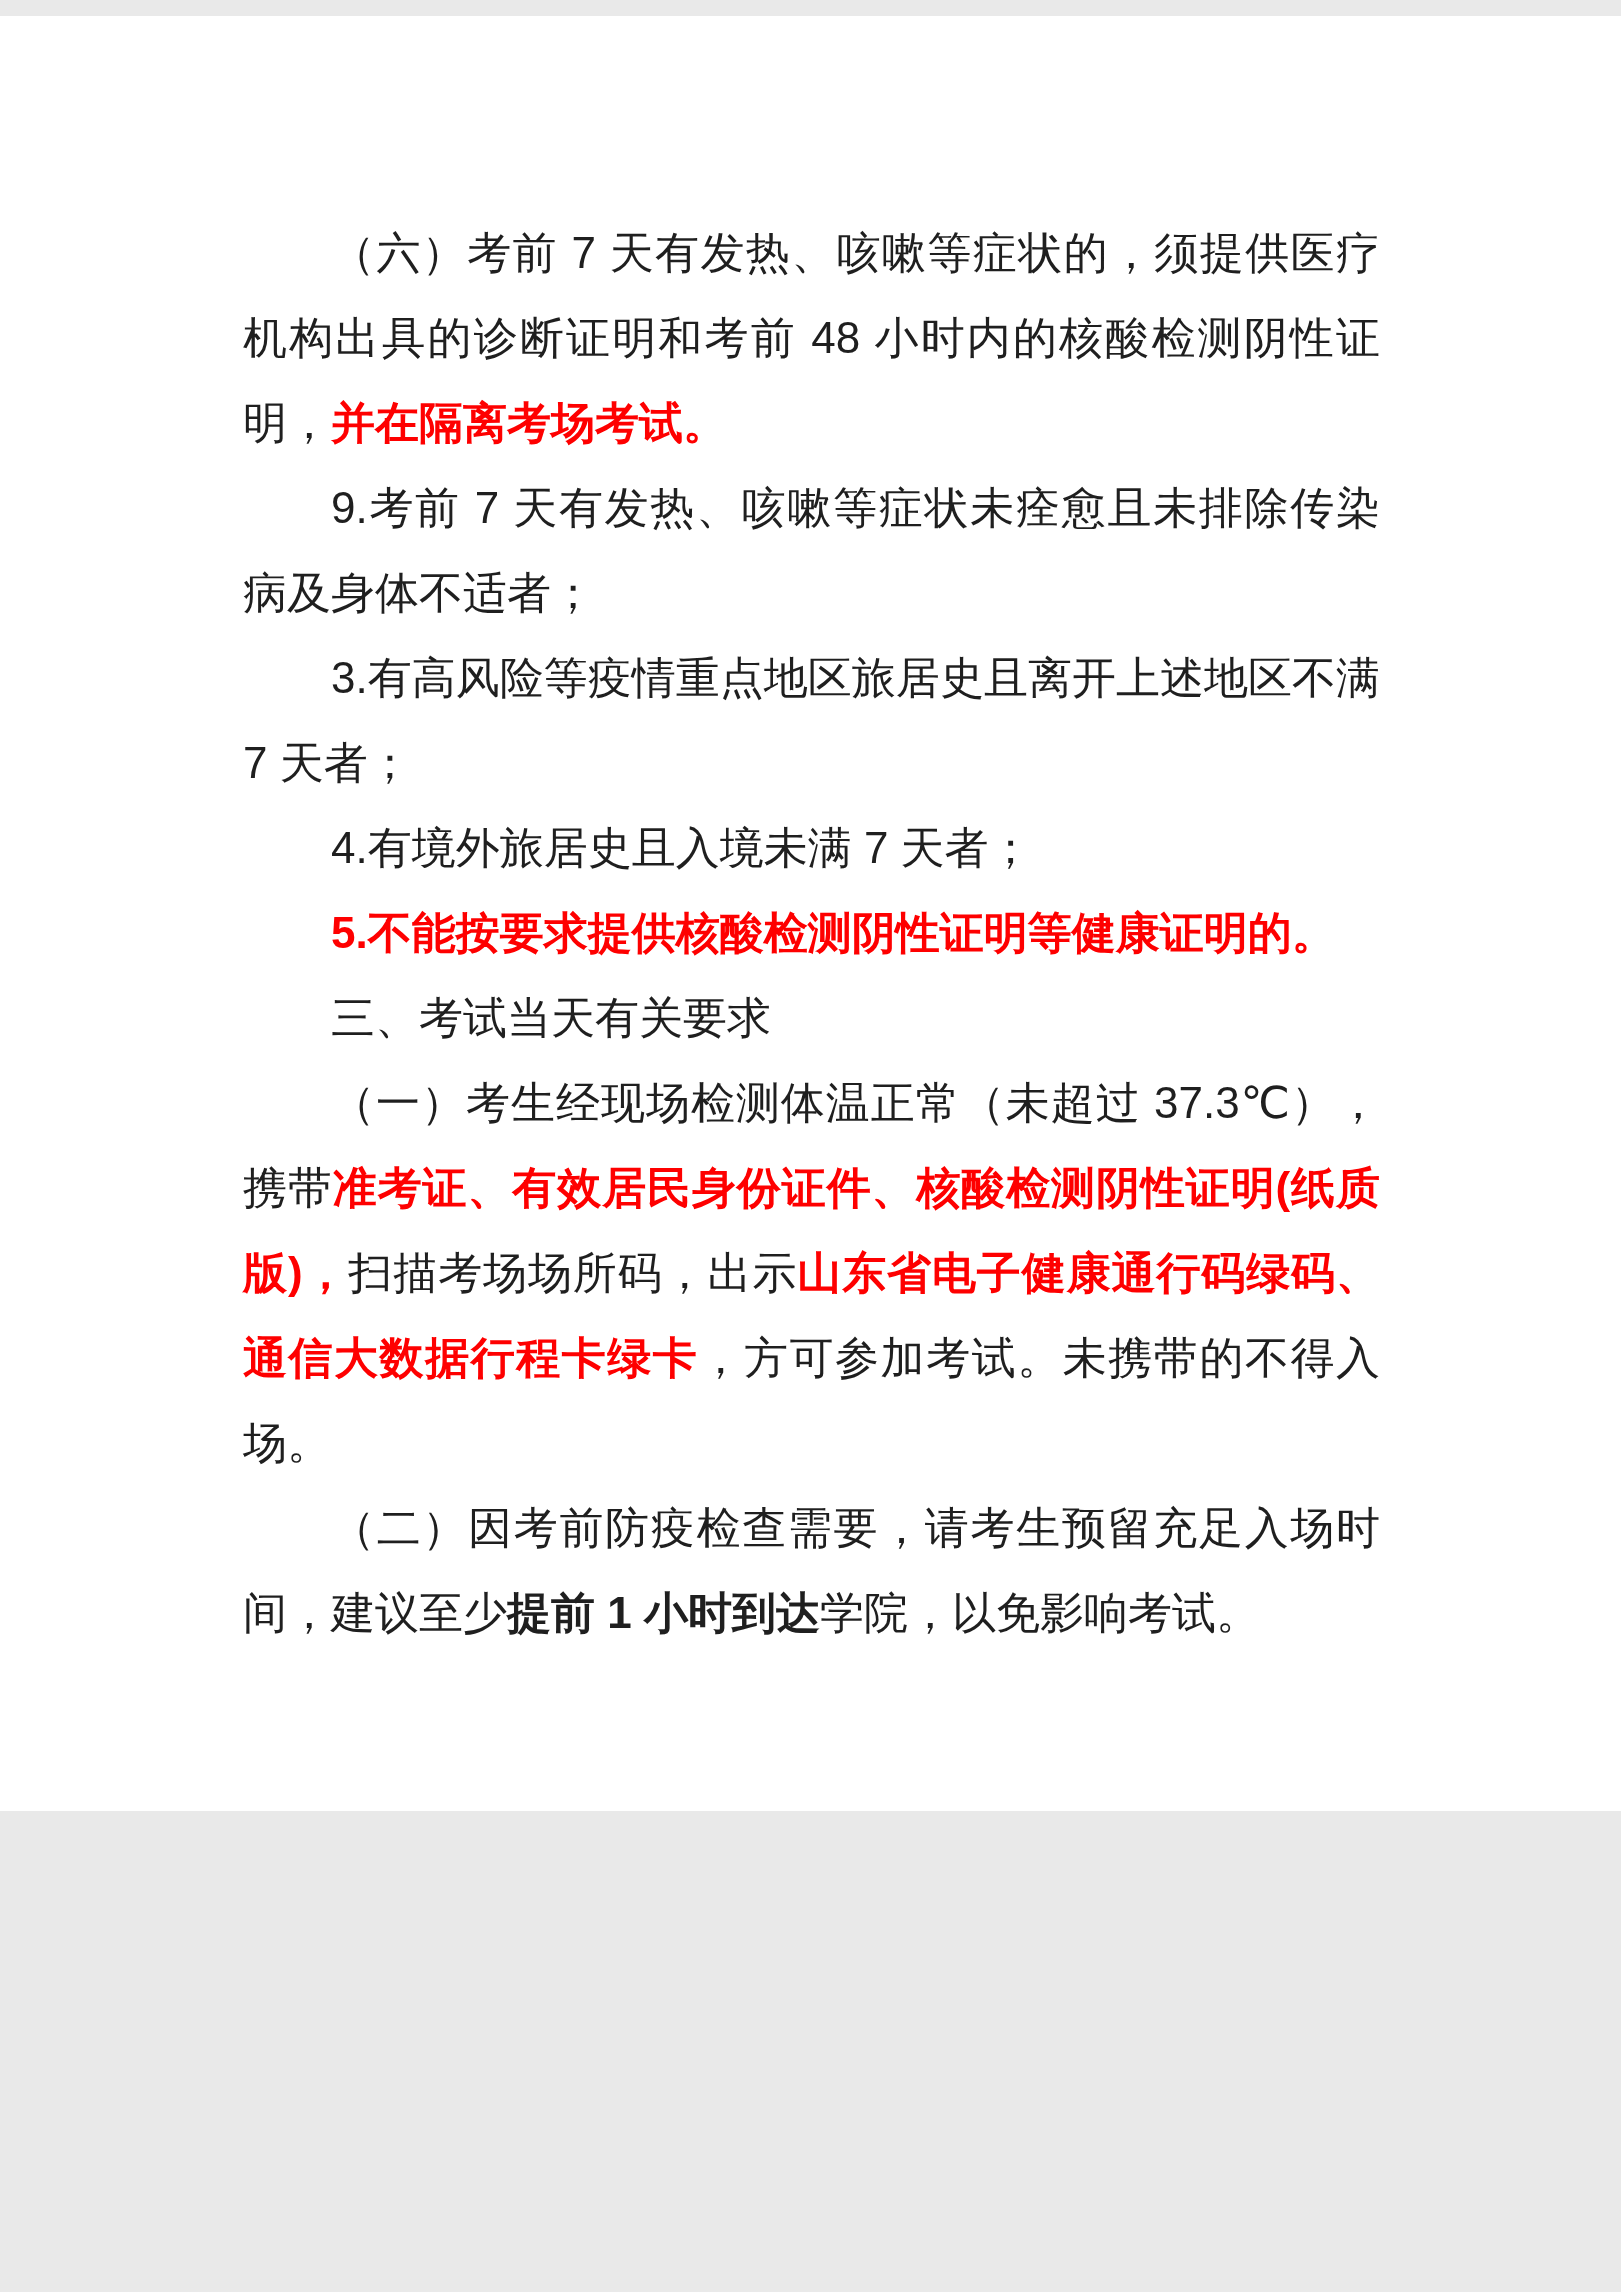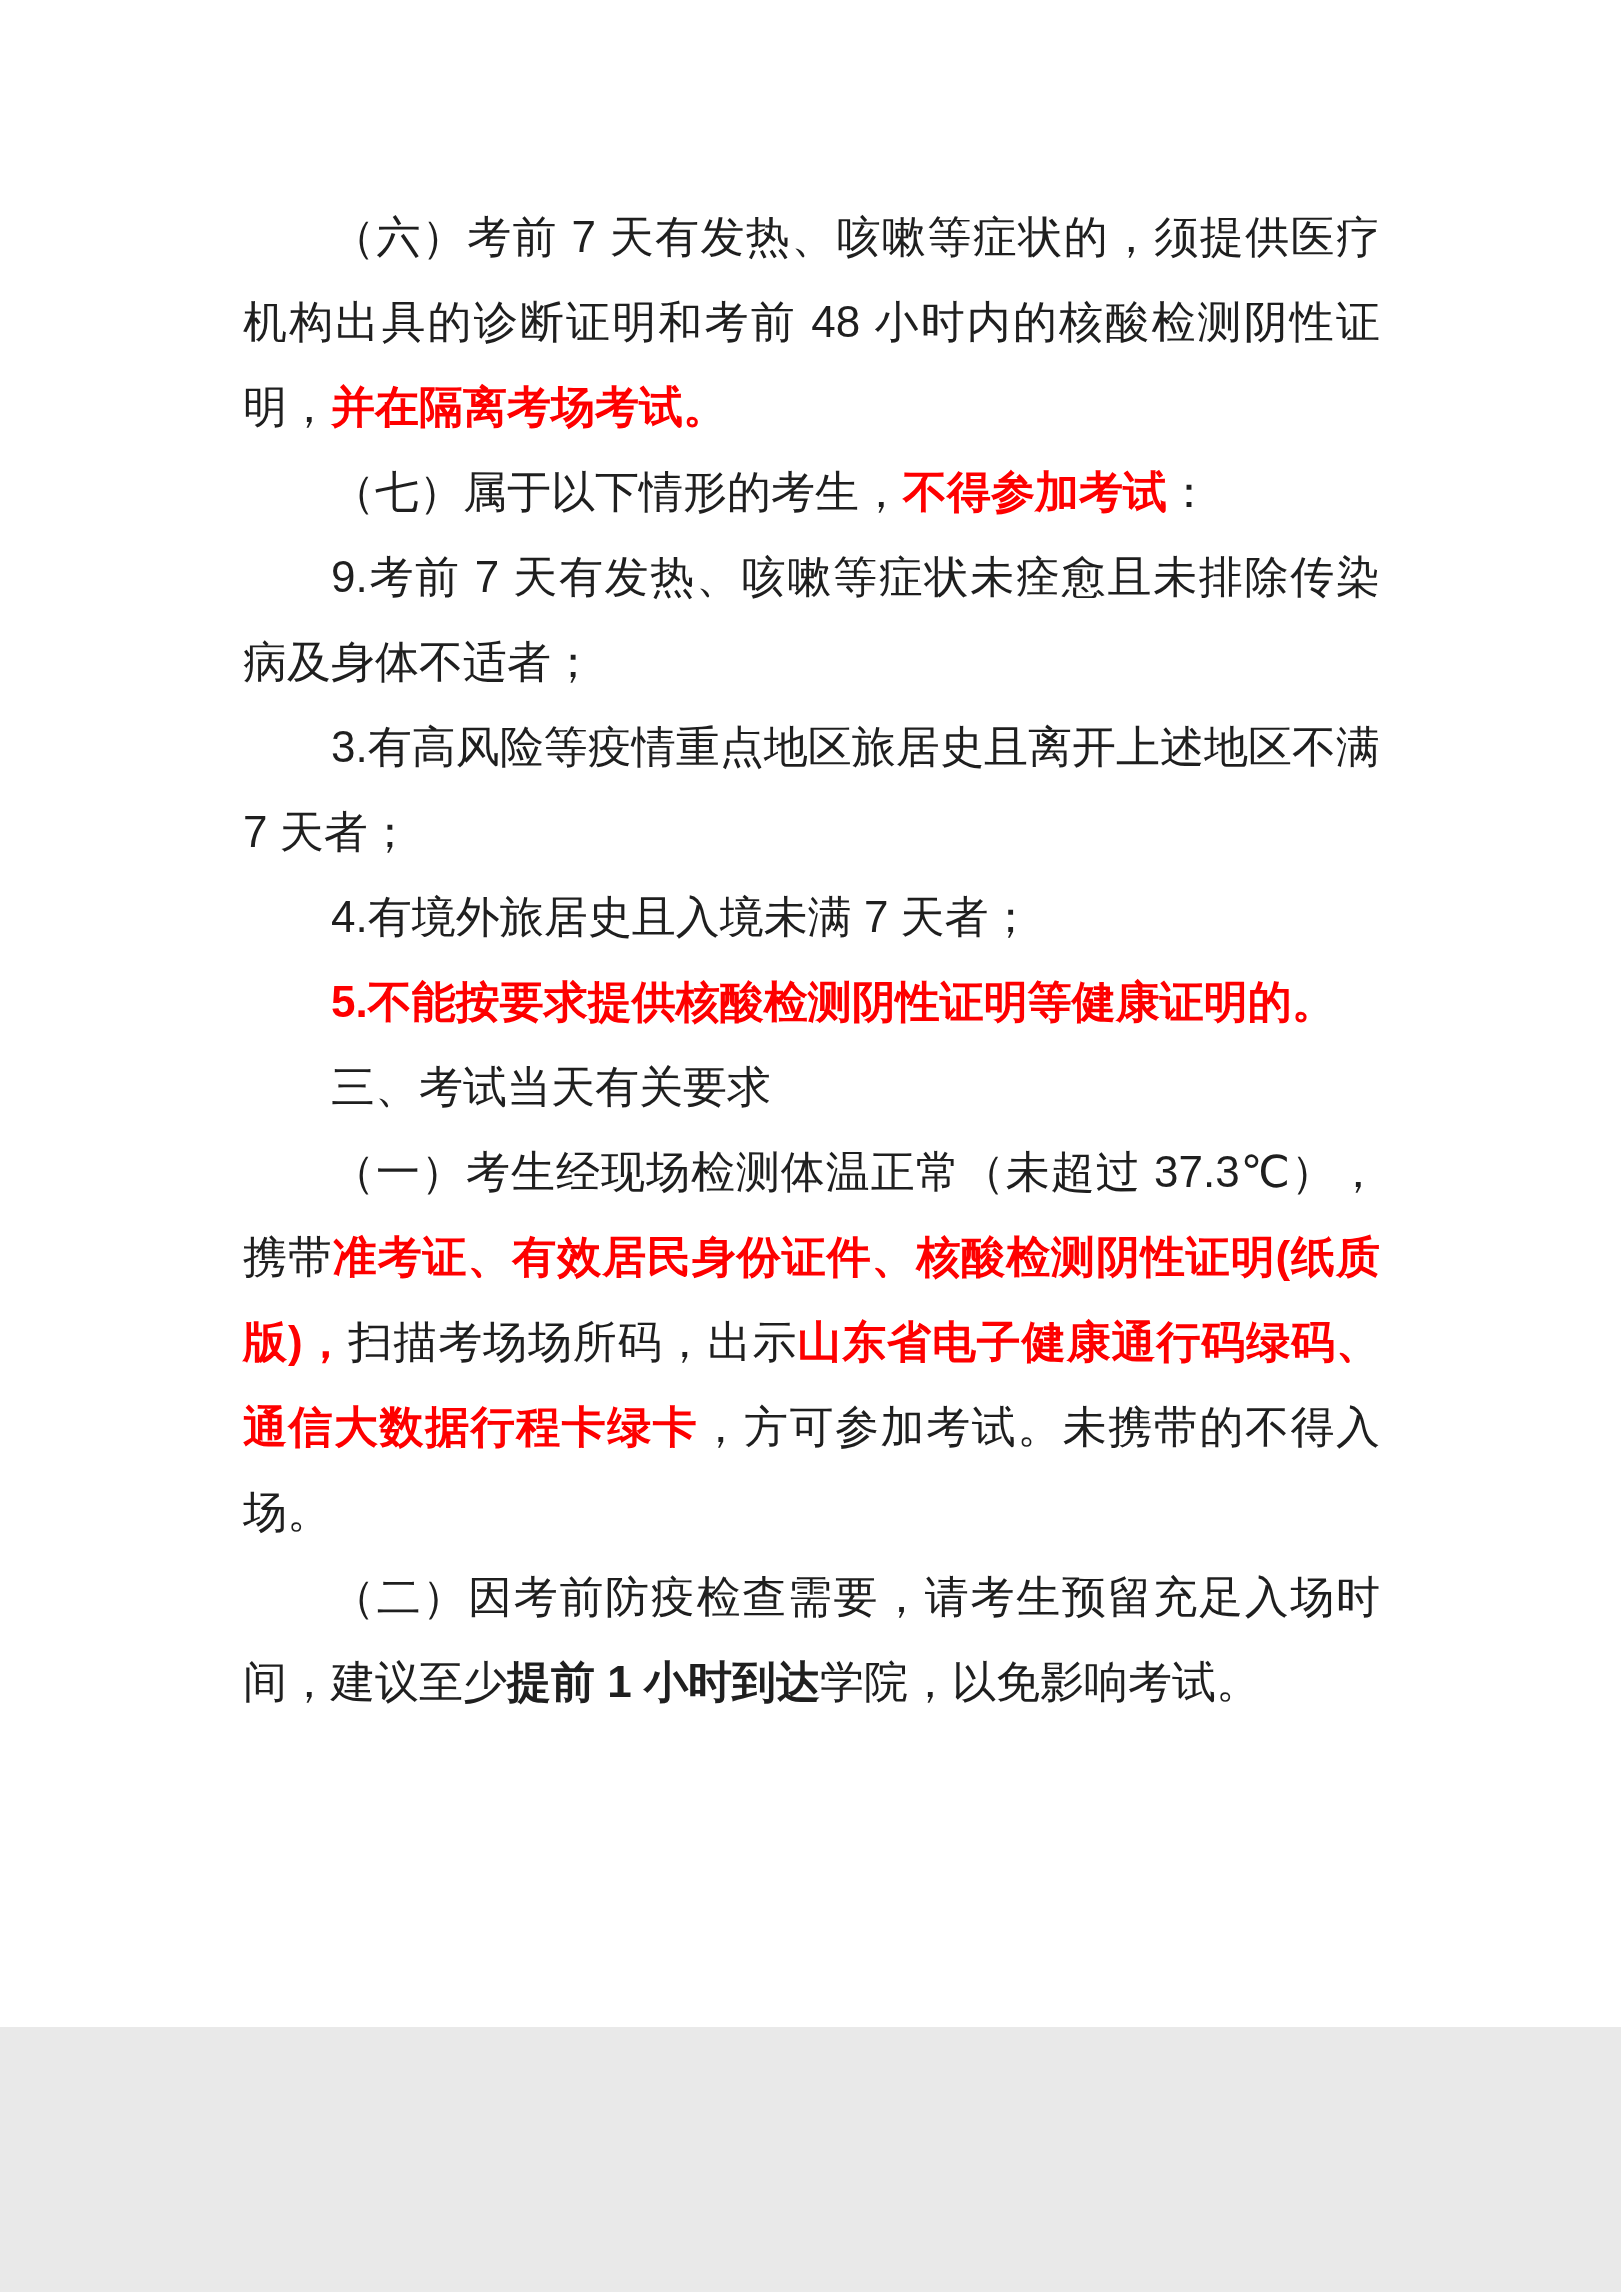--- a/index.html
+++ b/index.html
@@ -3,22 +3,22 @@
 <meta charset="utf-8">
 <style>
   html, body {
     margin: 0;
     padding: 0;
     background: #e9e9e9;
   }
   .page {
     position: relative;
     width: 1621px;
-    height: 2027px;
-    margin: 0 auto;
+    height: 1795px;
+    margin: 16px auto;
     background: var(--page-bg, #ffffff);
     overflow: hidden;
     box-sizing: border-box;
   }
   .doc-body {
     box-sizing: border-box;
     padding: 194px 241px 0 243px;
     width: 100%;
     font-family: "Liberation Sans", "DejaVu Sans", sans-serif;
     font-size: 44px;
@@ -40,21 +40,20 @@
   .run.bold {
     font-weight: 700;
   }
 </style>
 </head>
 <body>
 
 <div class="page">
   <div class="doc-body" id="doc-body">
       <p class="para"><span class="run ">（六）考前 7 天有发热、咳嗽等症状的，须提供医疗机构出具的诊断证明和考前 48 小时内的核酸检测阴性证明，</span><span class="run red-bold">并在隔离考场考试。</span></p>
-      <p class="para"><span class="run ">（七）属于以下情形的考生，</span><span class="run red-bold">不得参加考试</span><span class="run ">：</span></p>
       <p class="para"><span class="run ">9.考前 7 天有发热、咳嗽等症状未痊愈且未排除传染病及身体不适者；</span></p>
       <p class="para"><span class="run ">3.有高风险等疫情重点地区旅居史且离开上述地区不满 7 天者；</span></p>
       <p class="para"><span class="run ">4.有境外旅居史且入境未满 7 天者；</span></p>
       <p class="para"><span class="run red-bold">5.不能按要求提供核酸检测阴性证明等健康证明的。</span></p>
       <p class="para"><span class="run ">三、考试当天有关要求</span></p>
       <p class="para"><span class="run ">（一）考生经现场检测体温正常（未超过 37.3℃），携带</span><span class="run red-bold">准考证、有效居民身份证件、核酸检测阴性证明(纸质版)，</span><span class="run ">扫描考场场所码，出示</span><span class="run red-bold">山东省电子健康通行码绿码、通信大数据行程卡绿卡</span><span class="run ">，方可参加考试。未携带的不得入场。</span></p>
       <p class="para"><span class="run ">（二）因考前防疫检查需要，请考生预留充足入场时间，建议至少</span><span class="run bold">提前 1 小时到达</span><span class="run ">学院，以免影响考试。</span></p>
     </div>
 </div>
 

